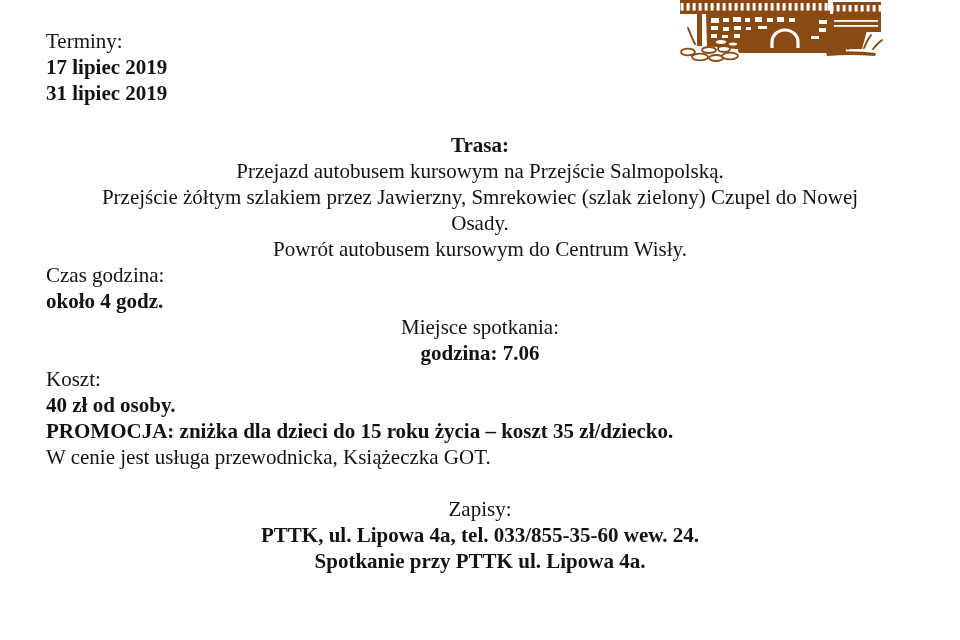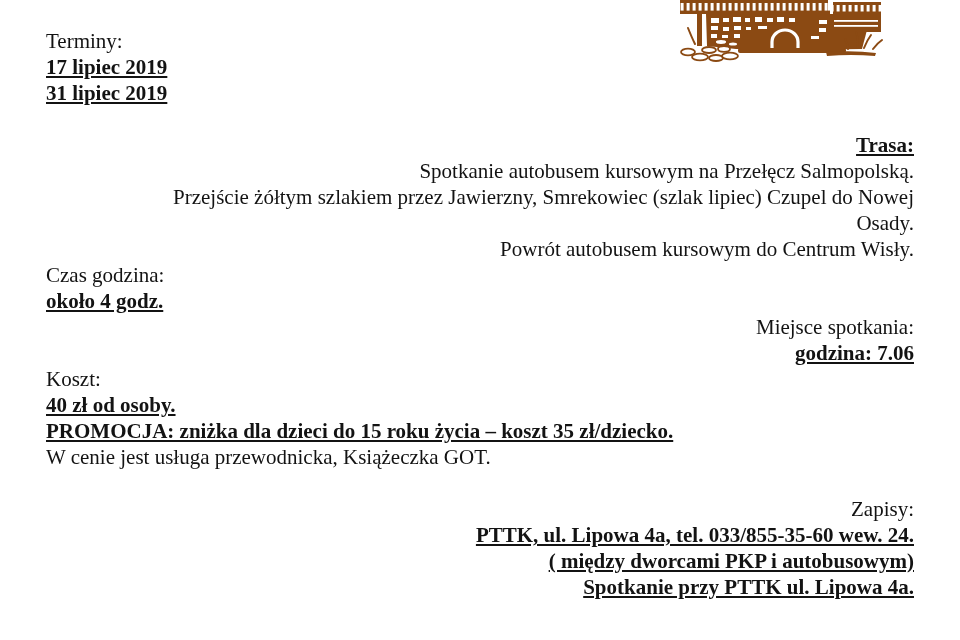--- a/index.html
+++ b/index.html
@@ -6,22 +6,22 @@
   * { margin:0; padding:0; box-sizing:border-box; }
   html,body { width:960px; height:640px; background:var(--paper); overflow:hidden; }
   .page {
     position:relative; width:960px; height:640px;
     font-family:"Liberation Serif","DejaVu Serif",serif;
     font-size:21px; line-height:26px; color:var(--ink);
     background:var(--paper);
   }
   .content { padding:28px 46px 0 46px; }
   .line   { text-align:left; }
-  .center { text-align:right; }
-  .bold   { font-weight:bold;text-decoration:underline; }
+  .center { text-align:center; }
+  .bold   { font-weight:bold; }
   .blank  { height:26px; }
   .hut {
     position:absolute; left:676px; top:0; width:210px; height:62px;
   }
   .hut svg { display:block; width:210px; height:62px; }
   .b  { fill:var(--brown); }
   .w  { fill:#ffffff; }
   .stone { fill:#ffffff; stroke:var(--brown); stroke-width:1.8; }
   .grass { fill:none; stroke:var(--brown); stroke-width:2; stroke-linecap:round; }
 </style>
@@ -97,35 +97,34 @@
   </div>
 
   <div class="content">
 
     <div class="line">Terminy:</div>
     <div class="line bold">17 lipiec 2019</div>
     <div class="line bold">31 lipiec 2019</div>
     <div class="blank"></div>
 
     <div class="center bold">Trasa:</div>
-    <div class="center">Spotkanie autobusem kursowym na Przełęcz Salmopolską.</div>
-    <div class="center">Przejście żółtym szlakiem przez Jawierzny, Smrekowiec (szlak lipiec) Czupel do Nowej</div>
+    <div class="center">Przejazd autobusem kursowym na Przejście Salmopolską.</div>
+    <div class="center">Przejście żółtym szlakiem przez Jawierzny, Smrekowiec (szlak zielony) Czupel do Nowej</div>
     <div class="center">Osady.</div>
     <div class="center">Powrót autobusem kursowym do Centrum Wisły.</div>
 
     <div class="line">Czas godzina:</div>
     <div class="line bold">około 4 godz.</div>
 
     <div class="center">Miejsce spotkania:</div>
     <div class="center bold">godzina: 7.06</div>
 
     <div class="line">Koszt:</div>
     <div class="line bold">40 zł od osoby.</div>
     <div class="line bold">PROMOCJA: zniżka dla dzieci do 15 roku życia – koszt 35 zł/dziecko.</div>
     <div class="line">W cenie jest usługa przewodnicka, Książeczka GOT.</div>
     <div class="blank"></div>
 
     <div class="center">Zapisy:</div>
     <div class="center bold">PTTK, ul. Lipowa 4a, tel. 033/855-35-60 wew. 24.</div>
-    <div class="center bold">( między dworcami PKP i autobusowym)</div>
     <div class="center bold">Spotkanie przy PTTK ul. Lipowa 4a.</div>
   </div>
 </div>
 
 </body></html>

